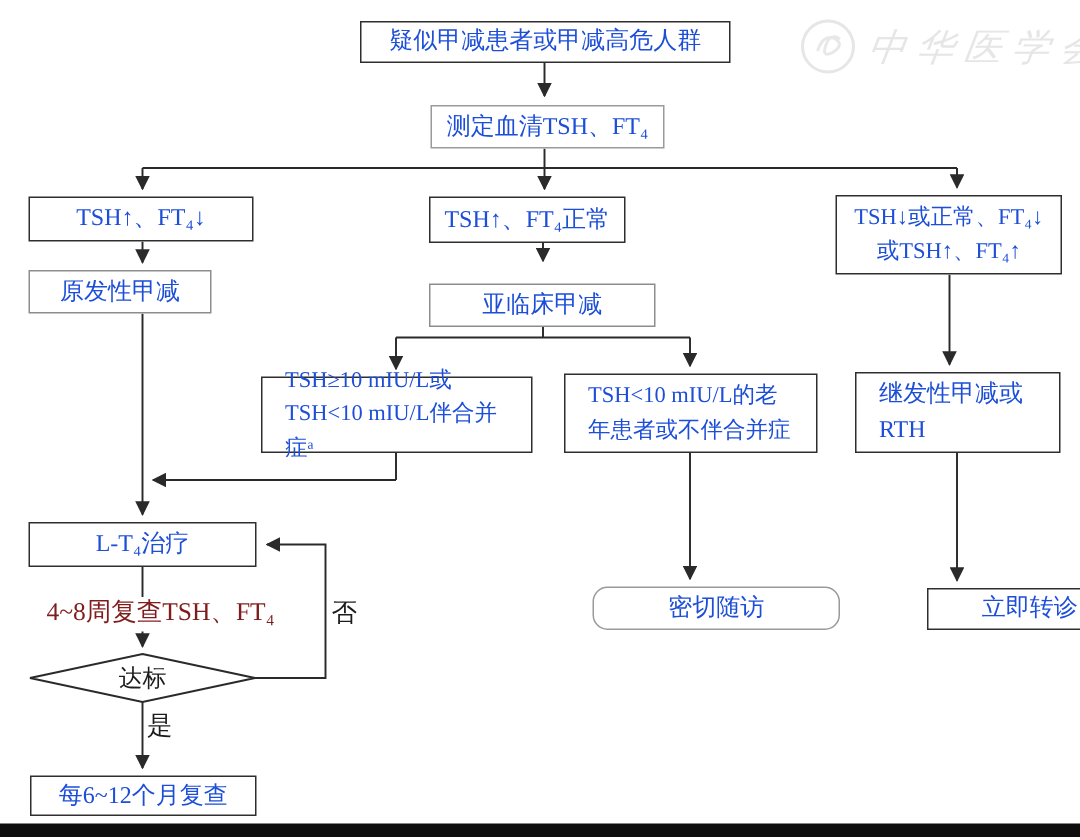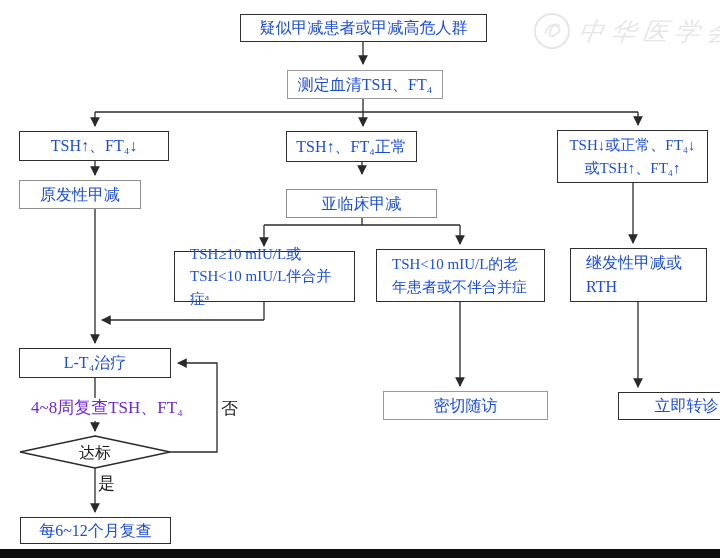--- a/index.html
+++ b/index.html
@@ -23,21 +23,21 @@
     align-items:center;
     justify-content:center;
     text-align:center;
     padding:1px 5px;
   }
   .node.left-text{justify-content:flex-start;text-align:left;padding:2px 15px;}
   .node.b-gray{border-color:#9a9a9a;}
   .node.b-gray2{border-color:#8d8d8d;border-width:1.8px;}
   .flow-label{
     position:absolute;
-    color:#6d28d9;
+    color:#7f1d1d;
     font-size:17px;
     line-height:1.2;
     background:#ffffff;
     text-align:center;
   }
   .edge-label{
     position:absolute;
     color:#1c1c1c;
     font-size:17px;
     line-height:1.2;
@@ -178,21 +178,21 @@
   </div>
 
   <div class="diamond-label" style="left:63px;top:443px;width:64px;">
     <span>达标</span>
   </div>
 
   <div class="edge-label" style="left:98px;top:474px;">是</div>
 
   <div class="edge-label" style="left:221px;top:399px;">否</div>
 
-  <div class="node b-gray" style="left:383px;top:391px;width:165px;height:29px;">
+  <div class="node b-gray" style="left:395px;top:391px;width:165px;height:29px;border-radius:10px;">
     <span>密切随访</span>
   </div>
 
   <div class="node" style="left:570px;top:392px;width:137px;height:28px;margin-left:48px;">
     <span>立即转诊</span>
   </div>
 
   <div class="node" style="left:20px;top:517px;width:151px;height:27px;">
     <span>每6~12个月复查</span>
   </div>

